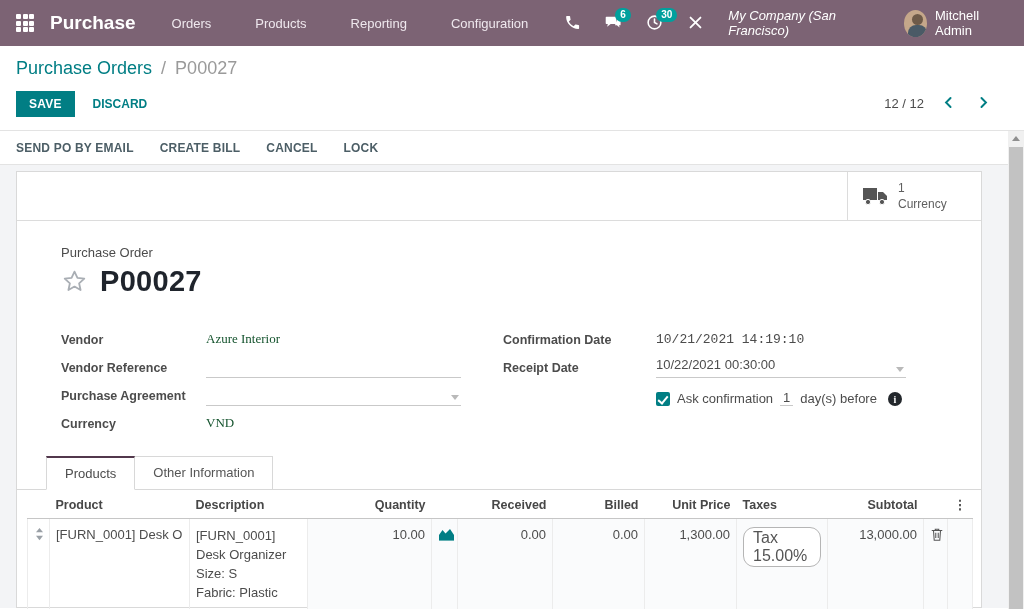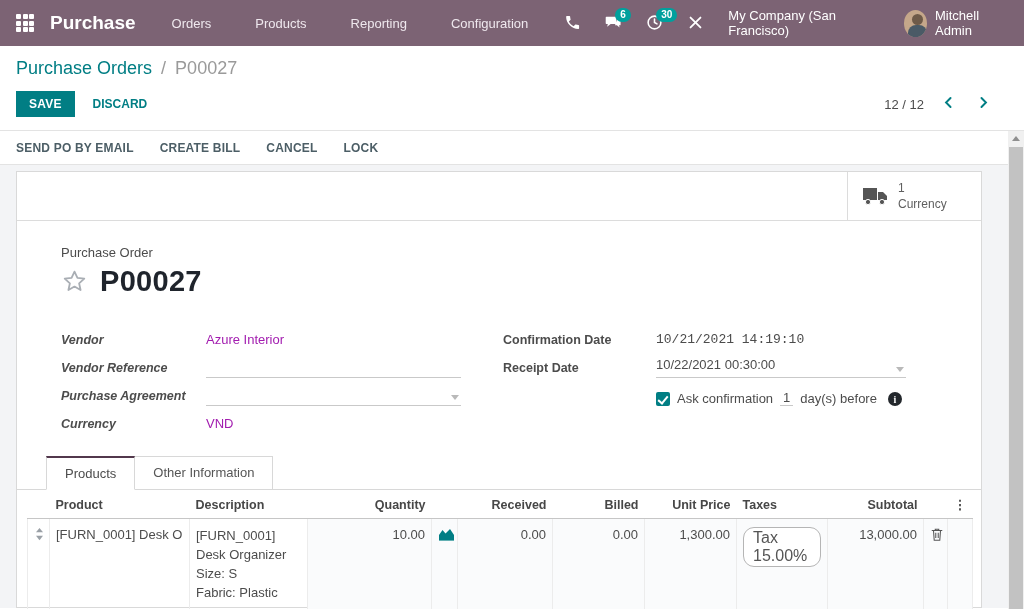--- a/index.html
+++ b/index.html
@@ -11,38 +11,38 @@
   .nav-left { display:flex; align-items:center; gap:8px; }
   .grid-icon { width:18px; height:18px; display:grid; grid-template-columns:repeat(3,5px); grid-template-rows:repeat(3,5px); gap:1.5px; margin-right:8px; cursor:pointer; }
   .grid-icon span { background:#fff; border-radius:1px; }
   .app-name { color:#fff; font-size:19px; font-weight:bold; margin-right:28px; cursor:pointer; }
   .nav-menu { color:#efe8ee; font-size:13px; margin-right:36px; cursor:pointer; }
   .nav-right { margin-left:auto; display:flex; align-items:center; gap:24px; }
   .nav-ico { position:relative; width:18px; height:18px; cursor:pointer; }
   .nav-ico svg { width:17px; height:17px; }
   .badge { position:absolute; top:-6px; left:10px; background:#00a09d; color:#fff; font-size:10px;
     border-radius:9px; padding:1px 5px; line-height:12px; font-weight:bold; }
-  .nav-company { color:#fff; font-size:13px; cursor:pointer; }
+  .nav-company { color:#fff; font-size:13px; cursor:pointer;font-style:italic; }
   .nav-user { display:flex; align-items:center; gap:8px; cursor:pointer; }
   .avatar { width:27px; height:27px; border-radius:50%; background:#c5a78a; overflow:hidden; position:relative; }
   .avatar::before { content:''; position:absolute; left:8px; top:4px; width:11px; height:11px; border-radius:50%; background:#6e5a48; }
   .avatar::after { content:''; position:absolute; left:4px; top:15px; width:19px; height:14px; border-radius:8px 8px 0 0; background:#4a5a66; }
   .nav-username { color:#fff; font-size:13px; }
 
   
   .control-panel { background:#fff; border-bottom:1px solid #e3e3e3; padding:12px 16px 10px; height:85px; }
   .breadcrumb { font-size:18px; }
   .breadcrumb .bc-link { color:#017e84; cursor:pointer; }
   .breadcrumb .bc-sep { color:#9a9a9a; margin:0 4px; }
   .breadcrumb .bc-current { color:#9a9a9a; }
   .cp-buttons { display:flex; align-items:center; margin-top:12px; }
   .btn-primary { background:#017e84; color:#fff; font-size:12px; font-weight:bold; padding:6px 13px;
     border:none; cursor:pointer; letter-spacing:.2px; }
   .btn-flat { background:none; border:none; color:#017e84; font-size:12px; font-weight:bold; margin-left:18px; cursor:pointer; }
-  .pager { margin-left:auto; display:flex; align-items:center; gap:14px; padding-right:14px; }
+  .pager { margin-left:auto; display:flex; gap:14px; padding-right:14px; }
   .pager-count { font-size:13px; color:#4c4c4c; }
   .pager-arrow { background:none; border:none; cursor:pointer; padding:0 4px; }
   .pager-arrow svg { width:13px; height:13px; }
 
   
   .statusbar { height:34px; background:#fff; border-bottom:1px solid #e3e3e3; display:flex; align-items:center;
     padding-left:16px; margin-right:16px; position:relative; }
   .sb-btn { background:none; border:none; color:#4c5e66; font-size:12px; font-weight:bold; margin-right:26px; cursor:pointer; letter-spacing:.2px; }
   .sb-btn.primary { background:#017e84; color:#fff; padding:6px 11px; margin-right:20px; }
   .stages { margin-left:auto; display:flex; height:100%; align-items:stretch; }
@@ -66,24 +66,24 @@
   .title-label { font-size:13px; color:#4c4c4c; }
   .title-row { display:flex; align-items:center; gap:12px; margin-top:5px; }
   .title-row svg { width:27px; height:27px; cursor:pointer; }
   .po-title { font-size:29px; font-weight:bold; color:#1f242c; letter-spacing:.3px; }
 
   .fields { display:flex; padding:24px 0 0 44px; }
   .fcol-left { width:400px; }
   .fcol-right { width:403px; margin-left:42px; }
   .frow { display:flex; align-items:flex-end; height:28px; }
   .flabel { font-size:12.5px; font-weight:bold; color:#4c4c4c; padding-bottom:3px; }
-  .fcol-left .flabel { width:145px;font-style:italic; }
+  .fcol-left .flabel { width:145px; }
   .fcol-right .flabel { width:153px; }
   .fvalue { flex:1; font-size:13px; padding-bottom:3px; }
-  .fvalue.link { color:#a21caf; cursor:pointer; }
+  .fvalue.link { color:#14532d; cursor:pointer;font-family:Liberation Serif, serif; }
   .fvalue.input { border-bottom:1px solid #c9c9c9; height:21px; position:relative; cursor:text; }
   .fvalue.plain { color:#4c4c4c;font-family:Liberation Mono, monospace; }
   .caret { position:absolute; right:2px; bottom:5px; width:0; height:0;
     border-left:4px solid transparent; border-right:4px solid transparent; border-top:5px solid #b9b9b9; cursor:pointer; }
   .confirm-row { display:flex; align-items:flex-end; gap:7px; margin-left:153px; font-size:13px; height:28px; }
   .checkbox { width:14px; height:14px; background:#017e84; border-radius:2px; position:relative; cursor:pointer; flex:none; }
   .checkbox::after { content:''; position:absolute; left:4px; top:1.5px; width:4px; height:8px;
     border:solid #fff; border-width:0 2px 2px 0; transform:rotate(40deg); }
   .days-val { border-bottom:1px solid #c9c9c9; padding:0 3px; cursor:text; }
   .info-icon { width:14px; height:14px; border-radius:50%; background:#23272c; color:#fff; font-size:10px;

